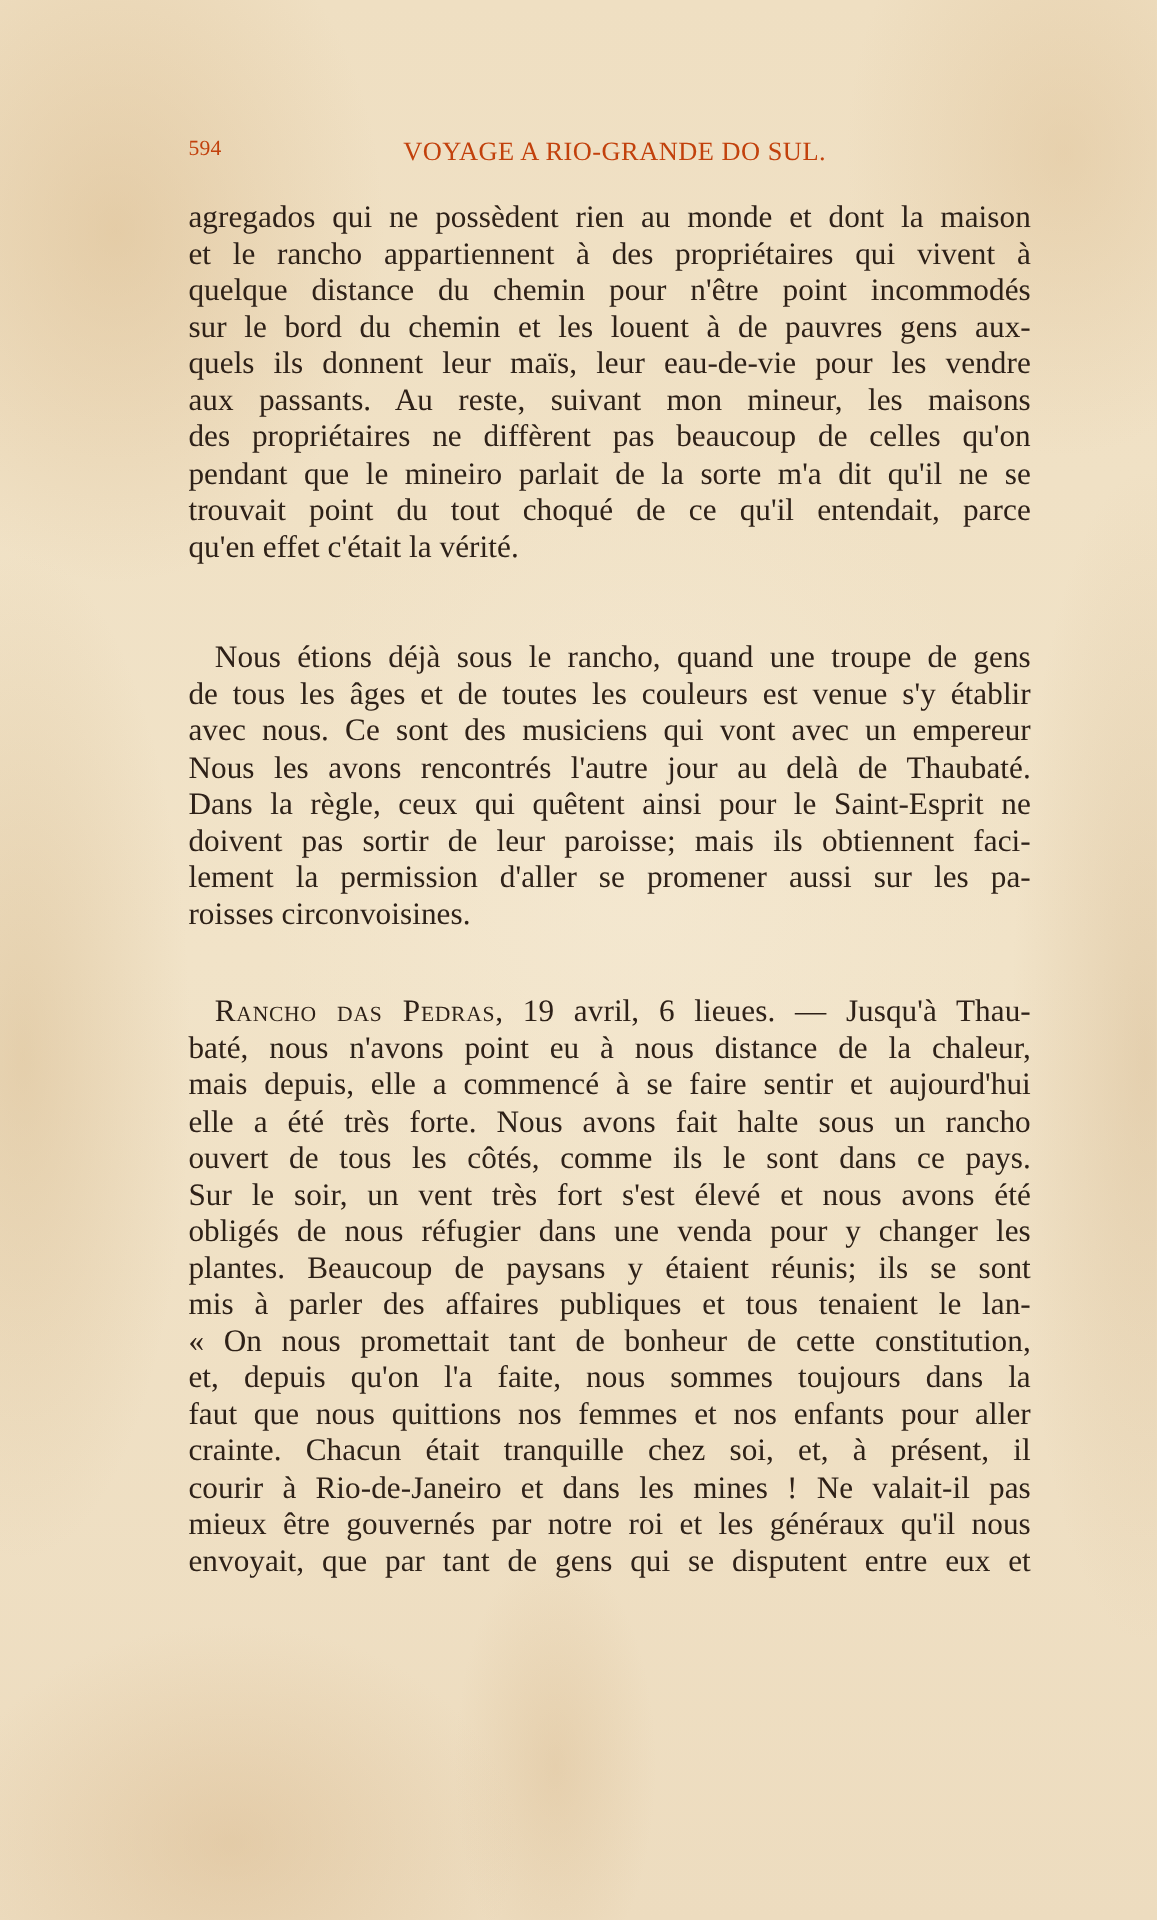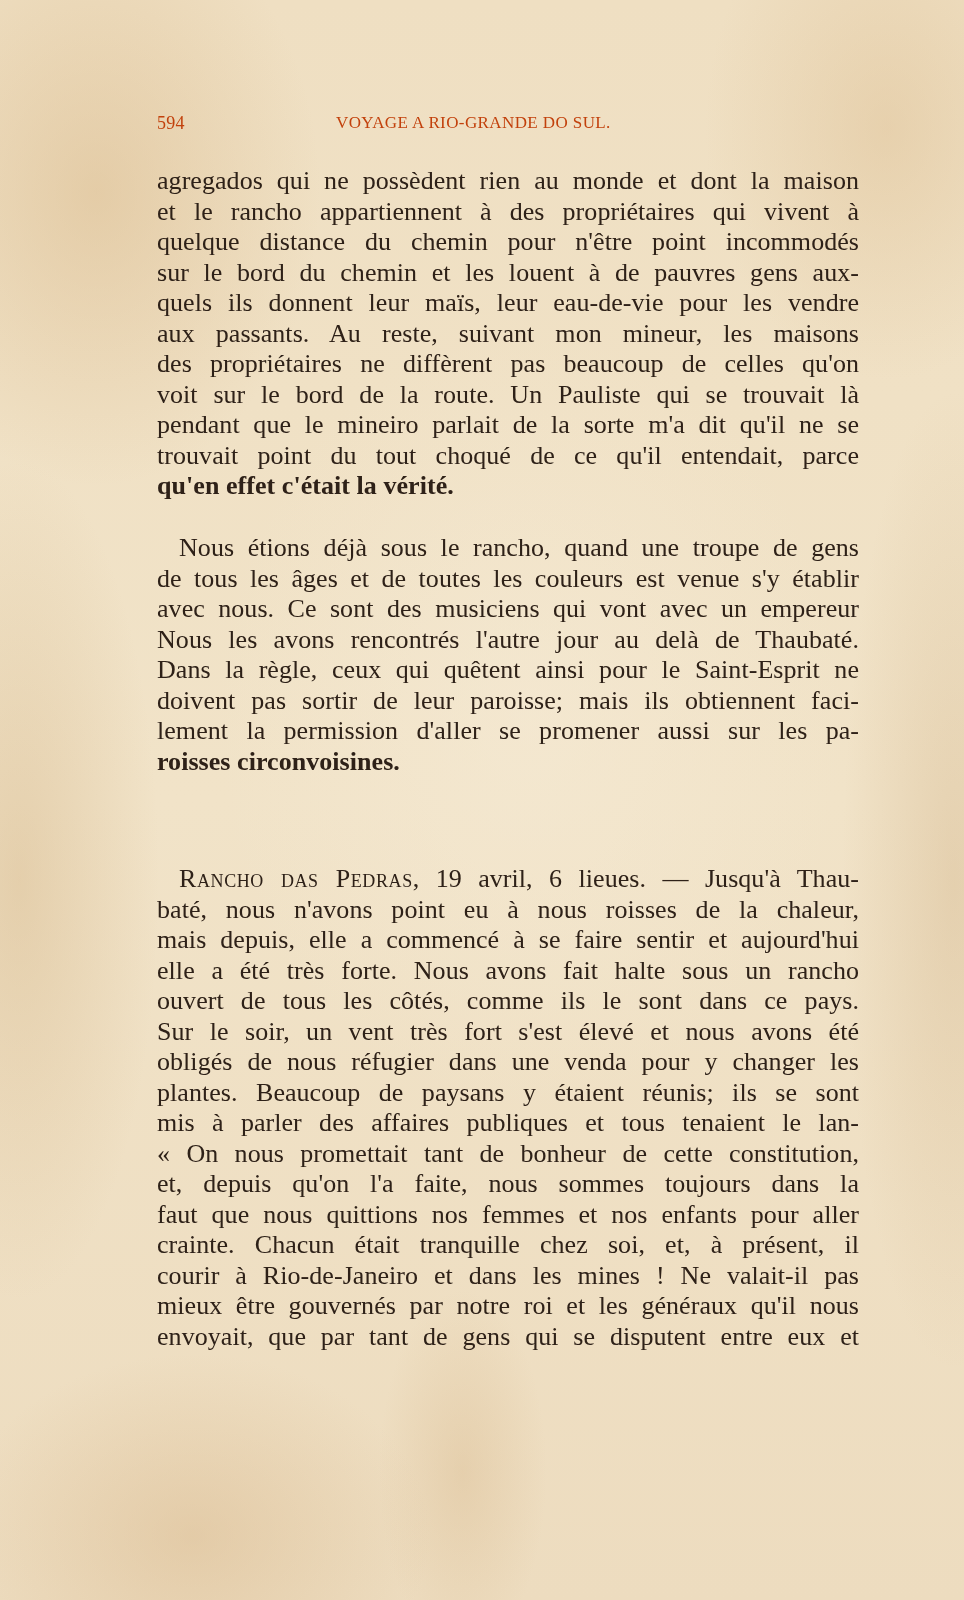--- a/index.html
+++ b/index.html
@@ -43,91 +43,89 @@
     .running-head .folio {
       position: absolute;
       left: 0;
       top: 0;
       font-size: 18px;
     }
     .running-head .title {
       position: absolute;
       left: 179px;
       top: 0;
-      font-size: 17px;
+      font-size: 22px;
       letter-spacing: 0.4px;
     }
     .body-text {
       position: absolute;
       left: 0;
       width: 702px;
     }
     .line {
       display: block;
       height: 30.5px;
       line-height: 30.5px;
       font-size: 26px;
       white-space: nowrap;
       text-align: justify;
       text-align-last: justify;
       letter-spacing: 0.05px;
     }
     .line.last {
       text-align-last: left;
-      font-weight: bold;
     }
     .line.indent {
       padding-left: 22px;
     }
     .sc {
       font-variant: small-caps;
       letter-spacing: 0.6px;
     }
     #block1 { top: 166px; }
     #block2 { top: 533px; }
-    #block3 { top: 864px; }
+    #block3 { top: 828px; }
   </style>
 </head>
 <body>
 
 <div class="page">
 
   <div class="running-head">
     <span class="folio">594</span>
     <span class="title">VOYAGE A RIO-GRANDE DO SUL.</span>
   </div>
 
   <div class="body-text" id="block1">
     <span class="line">agregados qui ne possèdent rien au monde et dont la maison</span>
     <span class="line">et le rancho appartiennent à des propriétaires qui vivent à</span>
     <span class="line">quelque distance du chemin pour n'être point incommodés</span>
     <span class="line">sur le bord du chemin et les louent à de pauvres gens aux-</span>
     <span class="line">quels ils donnent leur maïs, leur eau-de-vie pour les vendre</span>
     <span class="line">aux passants. Au reste, suivant mon mineur, les maisons</span>
     <span class="line">des propriétaires ne diffèrent pas beaucoup de celles qu'on</span>
-    <span class="line">voit sur le bord de la route. Un Pauliste qui se trouvait là</span>
     <span class="line">pendant que le mineiro parlait de la sorte m'a dit qu'il ne se</span>
     <span class="line">trouvait point du tout choqué de ce qu'il entendait, parce</span>
     <span class="line last">qu'en effet c'était la vérité.</span>
   </div>
 
   <div class="body-text" id="block2">
     <span class="line indent">Nous étions déjà sous le rancho, quand une troupe de gens</span>
     <span class="line">de tous les âges et de toutes les couleurs est venue s'y établir</span>
     <span class="line">avec nous. Ce sont des musiciens qui vont avec un empereur</span>
     <span class="line">Nous les avons rencontrés l'autre jour au delà de Thaubaté.</span>
     <span class="line">Dans la règle, ceux qui quêtent ainsi pour le Saint-Esprit ne</span>
     <span class="line">doivent pas sortir de leur paroisse; mais ils obtiennent faci-</span>
     <span class="line">lement la permission d'aller se promener aussi sur les pa-</span>
     <span class="line last">roisses circonvoisines.</span>
   </div>
 
   <div class="body-text" id="block3">
     <span class="line indent"><span class="sc">Rancho das Pedras</span><span>, 19 avril, 6 lieues. — Jusqu'à Thau-</span></span>
-    <span class="line">baté, nous n'avons point eu à nous roisses de la chaleur,</span>
+    <span class="line">baté, nous n'avons point eu à nous distance de la chaleur,</span>
     <span class="line">mais depuis, elle a commencé à se faire sentir et aujourd'hui</span>
     <span class="line">elle a été très forte. Nous avons fait halte sous un rancho</span>
     <span class="line">ouvert de tous les côtés, comme ils le sont dans ce pays.</span>
     <span class="line">Sur le soir, un vent très fort s'est élevé et nous avons été</span>
     <span class="line">obligés de nous réfugier dans une venda pour y changer les</span>
     <span class="line">plantes. Beaucoup de paysans y étaient réunis; ils se sont</span>
     <span class="line">mis à parler des affaires publiques et tous tenaient le lan-</span>
     <span class="line">« On nous promettait tant de bonheur de cette constitution,</span>
     <span class="line">et, depuis qu'on l'a faite, nous sommes toujours dans la</span>
     <span class="line">faut que nous quittions nos femmes et nos enfants pour aller</span>

